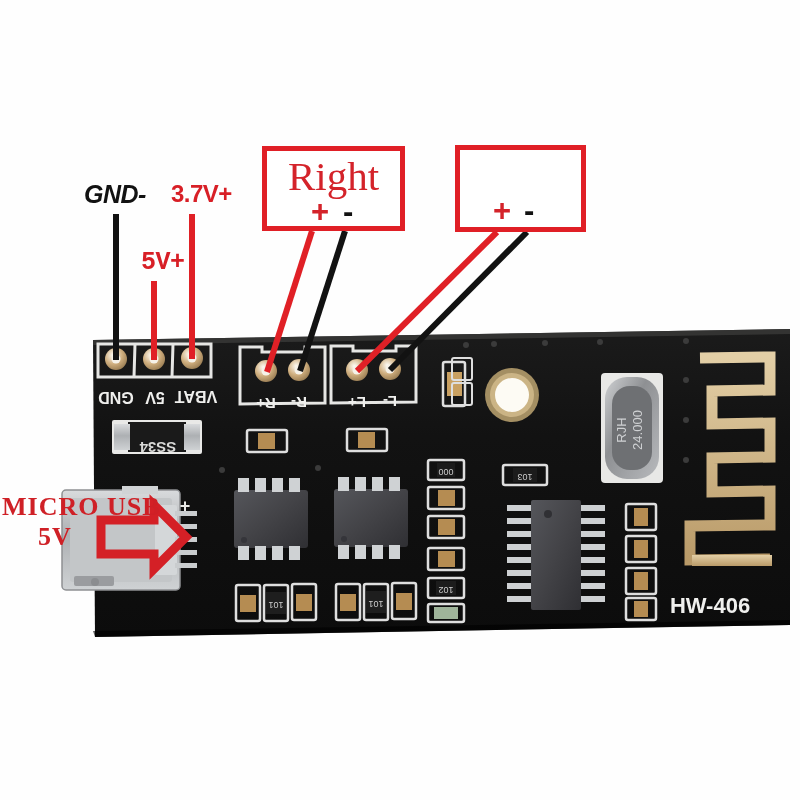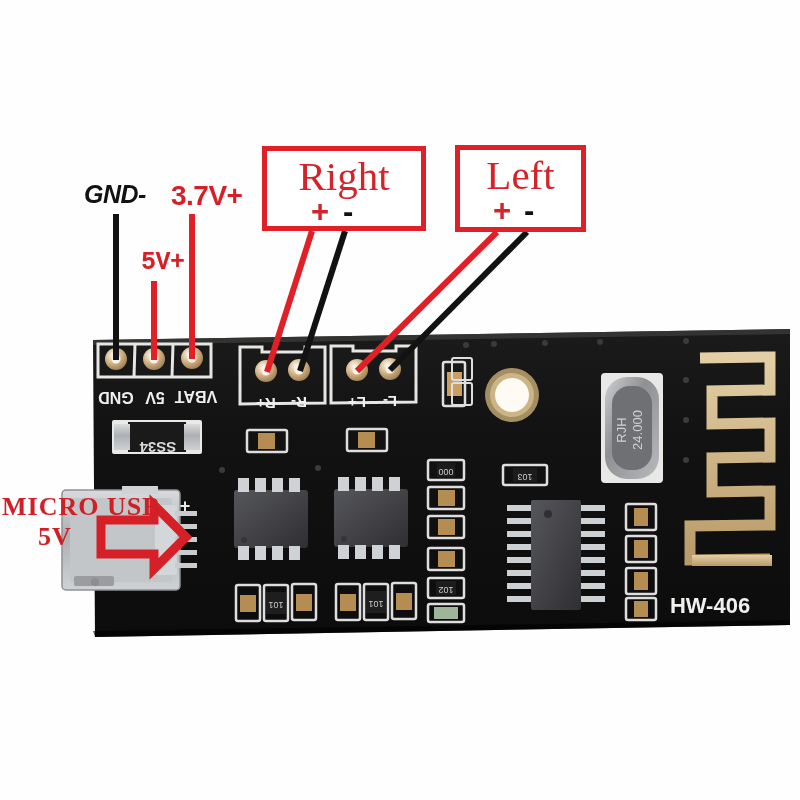--- a/index.html
+++ b/index.html
@@ -4,35 +4,35 @@
 <style>
   html,body{margin:0;padding:0;background:#fff;}
   body{width:800px;height:800px;overflow:hidden;
        font-family:"Liberation Sans",sans-serif;}
   #stage{position:relative;width:800px;height:800px;background:#fefefe;}
 
   
   .lbl{position:absolute;font-weight:bold;white-space:nowrap;line-height:1;}
   .lbl-gnd{left:84px;top:182px;font-size:25px;color:#121212;letter-spacing:-0.5px;font-style:italic;}
   .lbl-5v{left:141px;top:250px;font-size:25px;color:#d81f26;letter-spacing:-0.5px;font-family:Liberation Mono, monospace;}
-  .lbl-37v{left:171px;top:182px;font-size:28px;color:#d81f26;letter-spacing:-0.5px;text-align:center;}
+  .lbl-37v{left:171px;top:182px;font-size:24px;color:#d81f26;letter-spacing:-0.5px;text-align:center;}
 
   
   .callbox{position:absolute;border:5px solid #e01f26;background:#fff;
            box-sizing:border-box;}
   .callbox .title{position:absolute;left:0;right:0;top:3px;text-align:center;
            font-family:"Liberation Serif",serif;color:#d4232a;
            font-size:41px;line-height:44px;}
   .callbox .pm{position:absolute;top:48px;left:0;right:0;height:28px;}
   .callbox .plus{position:absolute;font-size:31px;font-weight:bold;
            color:#d4232a;line-height:26px;font-family:"Liberation Sans",sans-serif;}
   .callbox .minus{position:absolute;font-size:31px;font-weight:bold;
            color:#111;line-height:26px;font-family:"Liberation Sans",sans-serif;}
 
-  #box-right{left:262px;top:146px;width:164px;height:85px;}
+  #box-right{left:262px;top:146px;width:143px;height:85px;}
   #box-left{left:455px;top:145px;width:131px;height:87px;}
 
   
   .usb-lbl{position:absolute;font-family:"Liberation Serif",serif;
            color:#cf2026;font-weight:bold;line-height:30px;}
   #usb-l1{left:2px;top:492px;font-size:26px;letter-spacing:1px;}
   #usb-l2{left:38px;top:522px;font-size:26px;letter-spacing:1px;}
 
   svg.overlay{position:absolute;left:0;top:0;width:800px;height:800px;
               pointer-events:none;}
@@ -346,21 +346,20 @@
 
   <div class="callbox" id="box-right">
     <div class="title">Right</div>
     <div class="pm">
       <span class="plus" style="left:44px;">+</span>
       <span class="minus" style="left:76px;">-</span>
     </div>
   </div>
 
   <div class="callbox" id="box-left">
-    <div class="title">Left</div>
     <div class="pm">
       <span class="plus" style="left:33px;">+</span>
       <span class="minus" style="left:64px;">-</span>
     </div>
   </div>
 
   <div class="usb-lbl" id="usb-l1">MICRO USB</div>
   <div class="usb-lbl" id="usb-l2">5V</div>
 
 </div>

